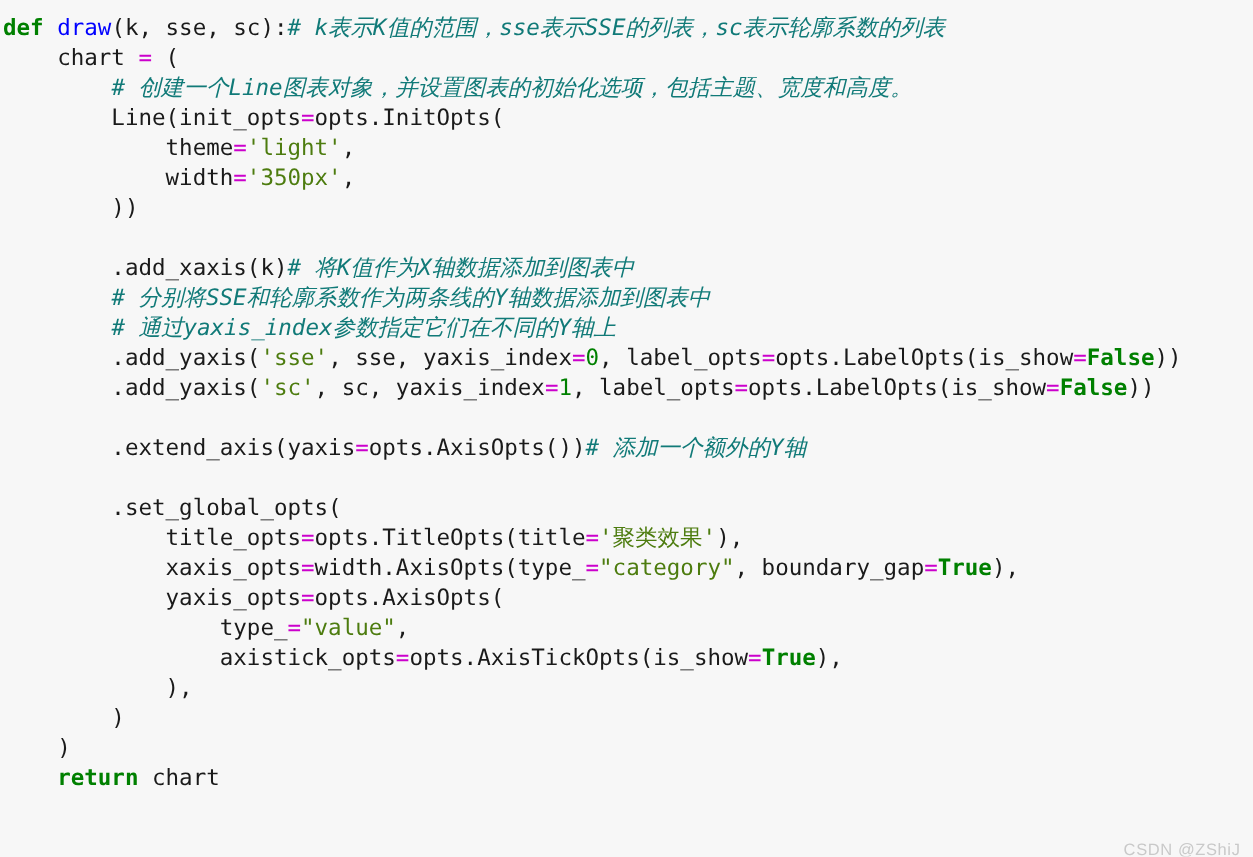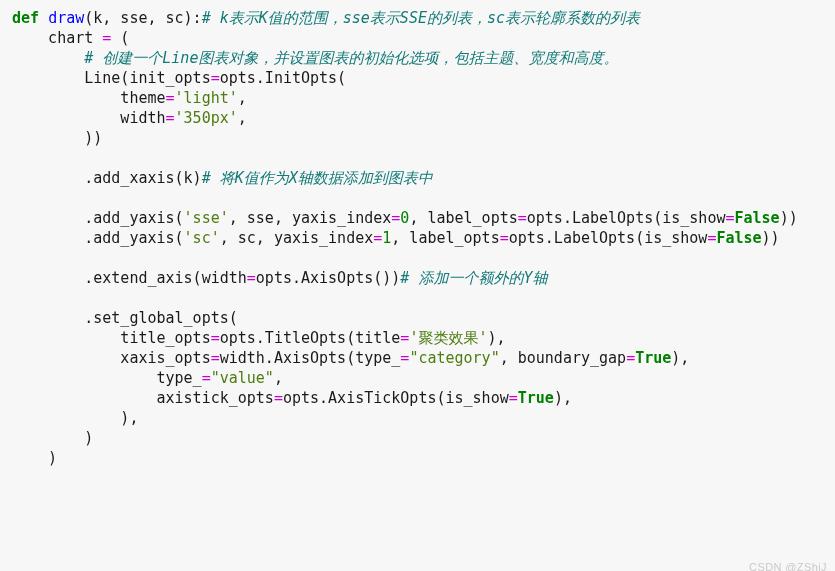--- a/index.html
+++ b/index.html
@@ -20,21 +20,21 @@
     padding: 0;
     box-sizing: border-box;
   }
   .code-line {
     height: 20px;
     line-height: 20px;
     font-size: 15px;
     white-space: pre;
     font-family: "DejaVu Sans Mono", monospace;
     color: #1a1a1a;
-    padding-left: 12px;
+    padding-left: 2px;
   }
   .code-line:first-child { margin-top: 8px; }
   .tok { font-family: "DejaVu Sans Mono", monospace; white-space: pre; }
   .kw       { color: #008000; font-weight: bold; }
   .fn       { color: #0000ff; }
   .str      { color: #4d7c0f; }
   .op       { color: #cc00cc; }
   .num      { color: #008000; }
   .cmt      { color: #117a78; font-style: italic; }
   .plain    { color: #1a1a1a; }
@@ -56,29 +56,32 @@
   <div id="code-lines">
       <div class="code-line" id="line-1"><span class="tok kw">def</span><span class="tok plain"> </span><span class="tok fn">draw</span><span class="tok plain">(k, sse, sc):</span><span class="tok cmt"># k表示K值的范围，sse表示SSE的列表，sc表示轮廓系数的列表</span></div>
       <div class="code-line" id="line-2"><span class="tok plain">    chart </span><span class="tok op">=</span><span class="tok plain"> (</span></div>
       <div class="code-line" id="line-3"><span class="tok plain">        </span><span class="tok cmt"># 创建一个Line图表对象，并设置图表的初始化选项，包括主题、宽度和高度。</span></div>
       <div class="code-line" id="line-4"><span class="tok plain">        Line(init_opts</span><span class="tok op">=</span><span class="tok plain">opts.InitOpts(</span></div>
       <div class="code-line" id="line-5"><span class="tok plain">            theme</span><span class="tok op">=</span><span class="tok str">'light'</span><span class="tok plain">,</span></div>
       <div class="code-line" id="line-6"><span class="tok plain">            width</span><span class="tok op">=</span><span class="tok str">'350px'</span><span class="tok plain">,</span></div>
       <div class="code-line" id="line-8"><span class="tok plain">        ))</span></div>
       <div class="code-line" id="line-9">&nbsp;</div>
       <div class="code-line" id="line-10"><span class="tok plain">        .add_xaxis(k)</span><span class="tok cmt"># 将K值作为X轴数据添加到图表中</span></div>
-      <div class="code-line" id="line-11"><span class="tok plain">        </span></div>
+      <div class="code-line" id="line-11"><span class="tok plain">        </span><span class="tok cmt"># 分别将SSE和轮廓系数作为两条线的Y轴数据添加到图表中</span></div>
+      <div class="code-line" id="line-12"><span class="tok plain">        </span><span class="tok cmt"># 通过yaxis_index参数指定它们在不同的Y轴上</span></div>
       <div class="code-line" id="line-13"><span class="tok plain">        .add_yaxis(</span><span class="tok str">'sse'</span><span class="tok plain">, sse, yaxis_index</span><span class="tok op">=</span><span class="tok num">0</span><span class="tok plain">, label_opts</span><span class="tok op">=</span><span class="tok plain">opts.LabelOpts(is_show</span><span class="tok op">=</span><span class="tok kw">False</span><span class="tok plain">))</span></div>
       <div class="code-line" id="line-14"><span class="tok plain">        .add_yaxis(</span><span class="tok str">'sc'</span><span class="tok plain">, sc, yaxis_index</span><span class="tok op">=</span><span class="tok num">1</span><span class="tok plain">, label_opts</span><span class="tok op">=</span><span class="tok plain">opts.LabelOpts(is_show</span><span class="tok op">=</span><span class="tok kw">False</span><span class="tok plain">))</span></div>
       <div class="code-line" id="line-15">&nbsp;</div>
-      <div class="code-line" id="line-16"><span class="tok plain">        .extend_axis(width</span><span class="tok op">=</span><span class="tok plain">opts.AxisOpts())</span><span class="tok cmt"># 添加一个额外的Y轴</span></div>
+      <div class="code-line" id="line-16"><span class="tok plain">        .extend_axis(yaxis</span><span class="tok op">=</span><span class="tok plain">opts.AxisOpts())</span><span class="tok cmt"># 添加一个额外的Y轴</span></div>
       <div class="code-line" id="line-17"><span class="tok plain">        </span></div>
       <div class="code-line" id="line-18"><span class="tok plain">        .set_global_opts(</span></div>
       <div class="code-line" id="line-19"><span class="tok plain">            title_opts</span><span class="tok op">=</span><span class="tok plain">opts.TitleOpts(title</span><span class="tok op">=</span><span class="tok str">'聚类效果'</span><span class="tok plain">),</span></div>
       <div class="code-line" id="line-20"><span class="tok plain">            xaxis_opts</span><span class="tok op">=</span><span class="tok plain">width.AxisOpts(type_</span><span class="tok op">=</span><span class="tok str">"category"</span><span class="tok plain">, boundary_gap</span><span class="tok op">=</span><span class="tok kw">True</span><span class="tok plain">),</span></div>
+      <div class="code-line" id="line-21"><span class="tok plain">            yaxis_opts</span><span class="tok op">=</span><span class="tok plain">opts.AxisOpts(</span></div>
       <div class="code-line" id="line-22"><span class="tok plain">                type_</span><span class="tok op">=</span><span class="tok str">"value"</span><span class="tok plain">,</span></div>
       <div class="code-line" id="line-23"><span class="tok plain">                axistick_opts</span><span class="tok op">=</span><span class="tok plain">opts.AxisTickOpts(is_show</span><span class="tok op">=</span><span class="tok kw">True</span><span class="tok plain">),</span></div>
       <div class="code-line" id="line-25"><span class="tok plain">            ),</span></div>
       <div class="code-line" id="line-26"><span class="tok plain">        )</span></div>
       <div class="code-line" id="line-27"><span class="tok plain">    )</span></div>
+      <div class="code-line" id="line-28"><span class="tok plain">    </span><span class="tok kw">return</span><span class="tok plain"> chart</span></div>
     </div>
   <div class="watermark">CSDN @ZShiJ</div>
 </div>
 
 </body></html>

